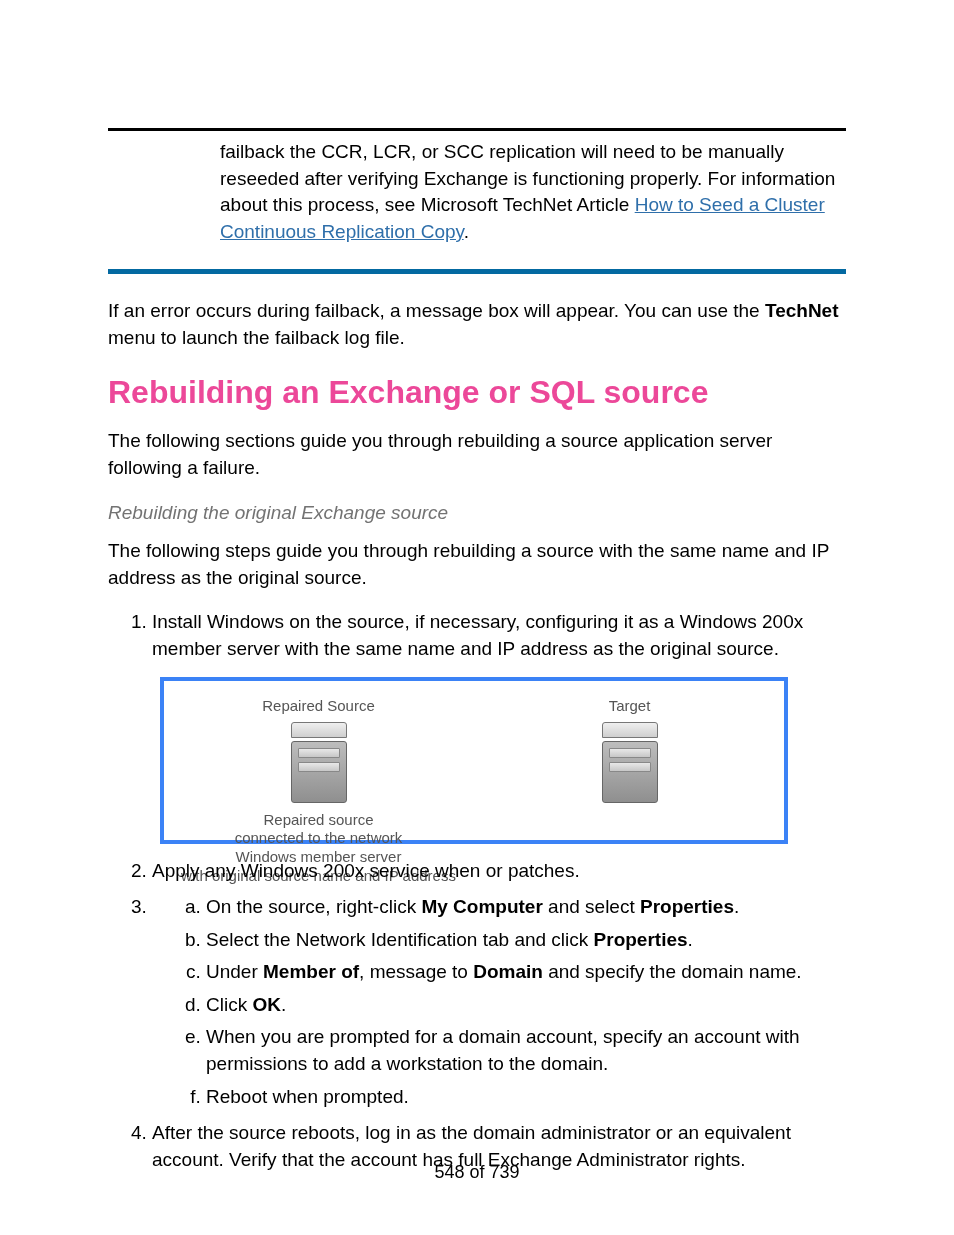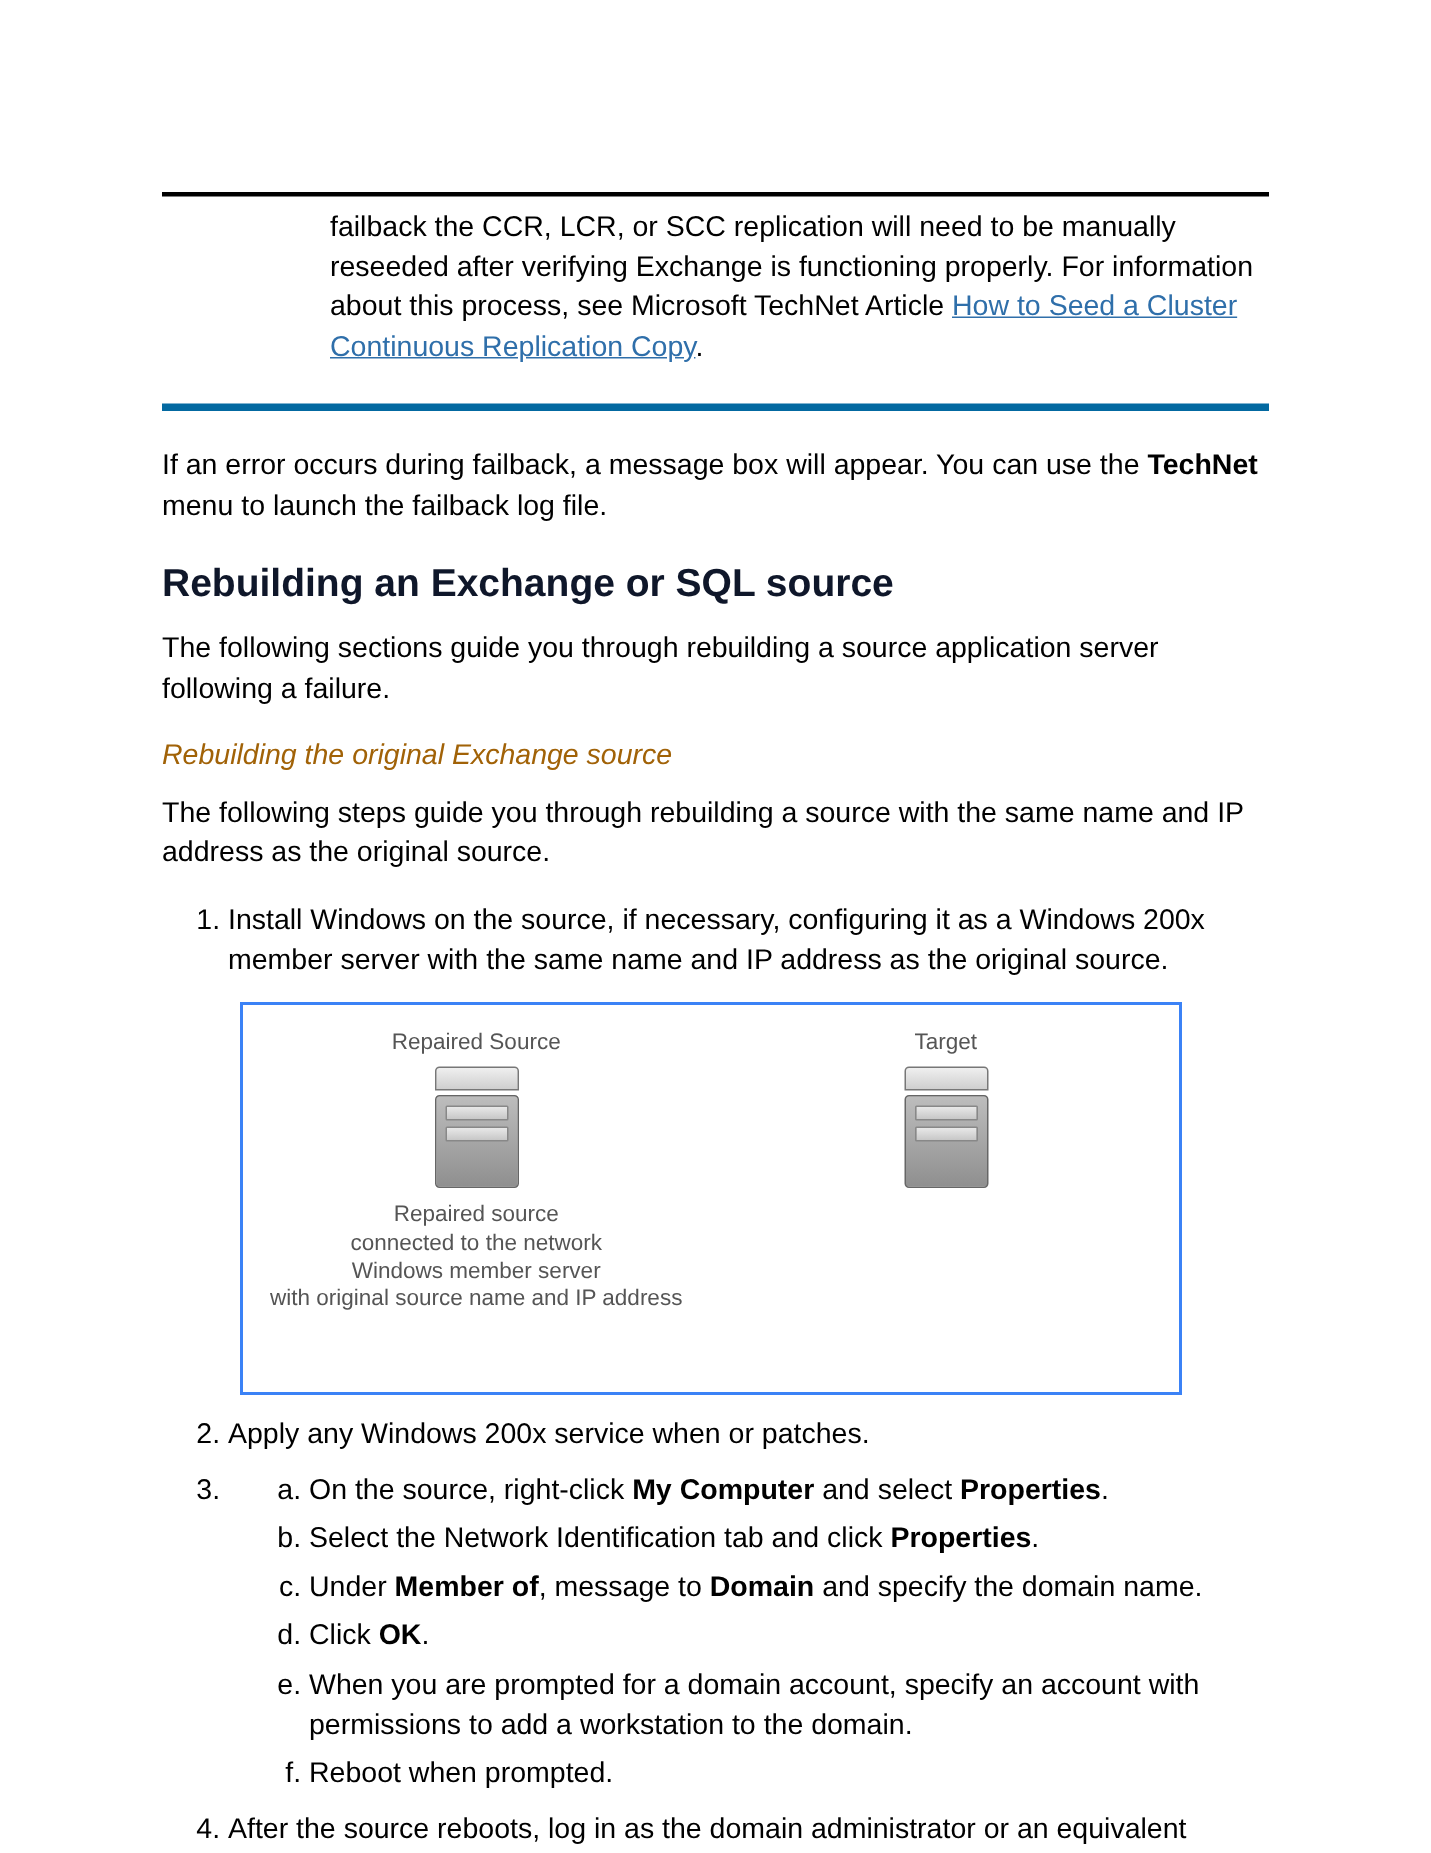--- a/index.html
+++ b/index.html
@@ -28,27 +28,27 @@
     color: #2f6faa;
     text-decoration: underline;
   }
   .para {
     margin: 0 0 18px 0;
   }
   .bold {
     font-weight: bold;
   }
   h2.section {
-    color: #0f172a;
-    font-size: 26px;
+    color: #ec4899;
+    font-size: 32px;
     font-weight: bold;
     margin: 16px 0 14px 0;
   }
   h3.subsection {
-    color: #a16207;
+    color: #737373;
     font-style: italic;
     font-weight: normal;
     font-size: 19px;
     margin: 8px 0 12px 0;
   }
   ol.main-list {
     padding-left: 44px;
     margin: 0;
   }
   ol.main-list > li {
@@ -56,23 +56,23 @@
   }
   ol.sub-list {
     list-style-type: lower-alpha;
     padding-left: 54px;
     margin-top: 8px;
   }
   ol.sub-list > li {
     margin-bottom: 6px;
   }
   .diagram {
-    border: 2px solid #3b82f6;
+    border: 4px solid #3b82f6;
     width: 628px;
-    height: 262px;
+    height: 167px;
     margin: 14px 0 14px 8px;
     box-sizing: border-box;
     display: flex;
     padding: 14px 12px 8px 12px;
     gap: 26px;
     font-family: "Trebuchet MS", Arial, sans-serif;
     color: #555;
     font-size: 15px;
   }
   .diagram .col {

